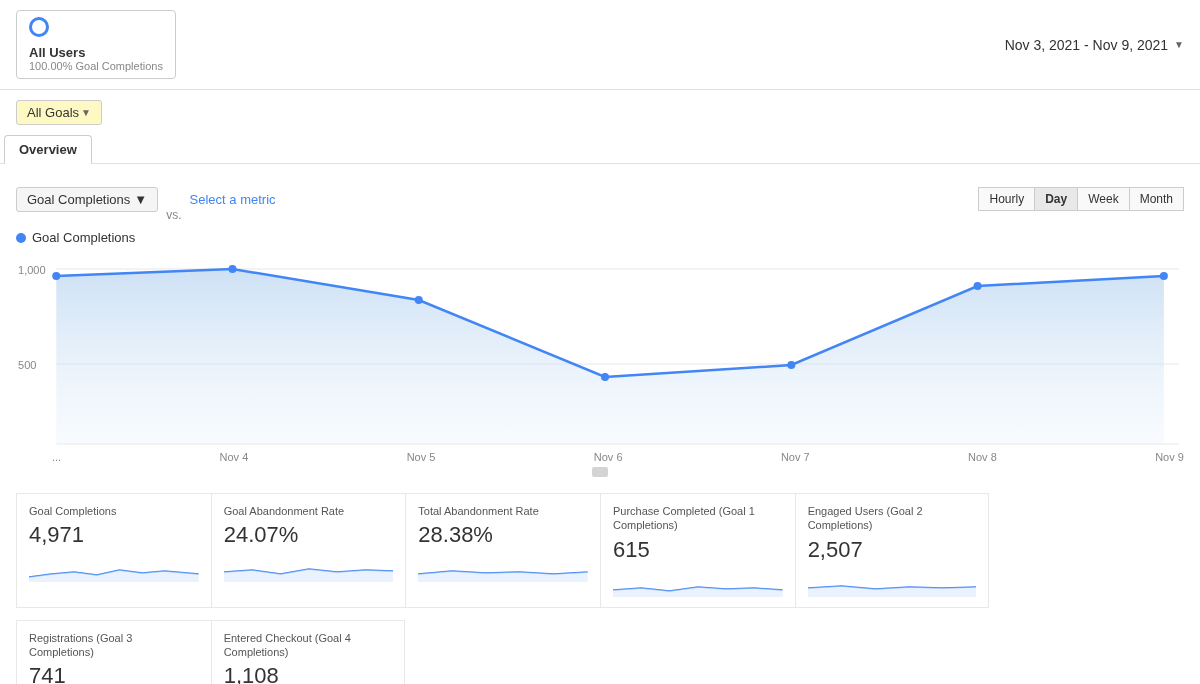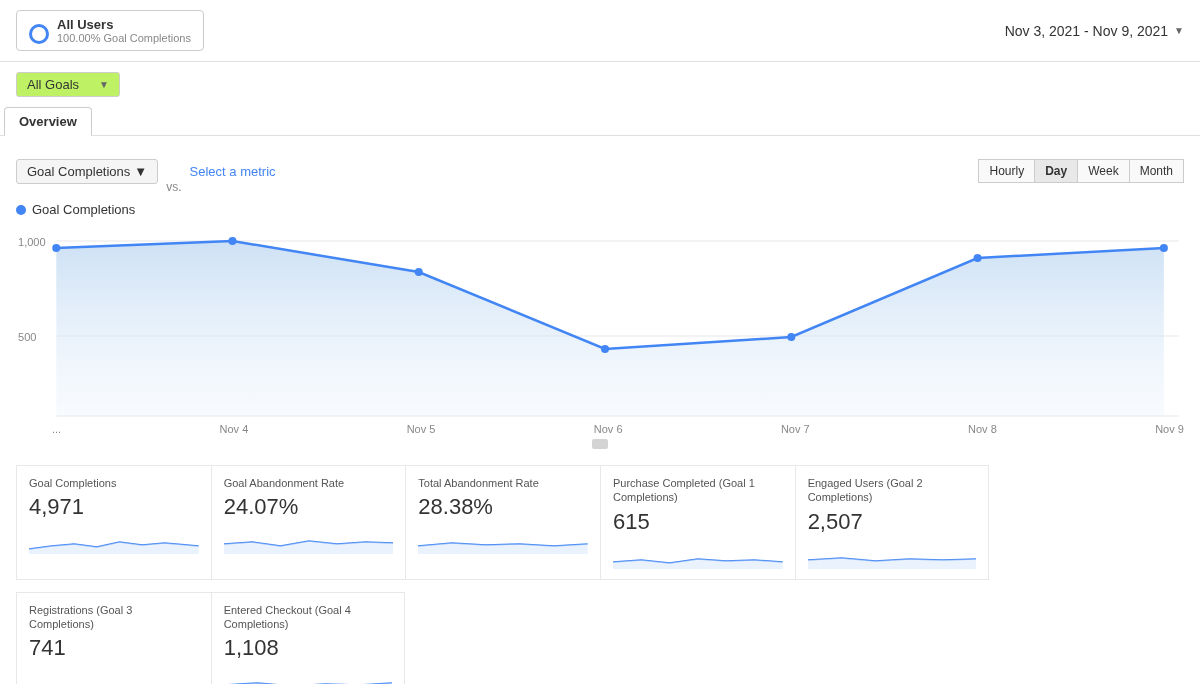--- a/index.html
+++ b/index.html
@@ -13,26 +13,27 @@
       padding: 10px 16px;
       border-bottom: 1px solid #e0e0e0;
     }
     .segments-row {
       display: flex;
       gap: 12px;
       align-items: center;
     }
     .segment-pill {
       display: flex;
-      align-items: flex-end;
+      align-items: flex-start;
       gap: 8px;
       border: 1px solid #ccc;
       border-radius: 4px;
       padding: 6px 12px;
       background: #fff;
+      flex-direction: column;
     }
     .segment-circle {
       width: 20px; height: 20px;
       border-radius: 50%;
       border: 3px solid #4285f4;
       background: transparent;
     }
     .segment-circle-empty {
       width: 20px; height: 20px;
       border-radius: 50%;
@@ -53,25 +54,25 @@
     .date-range .arrow { font-size: 10px; color: #666; }
 
     
     .goal-option-row {
       padding: 10px 16px 0 16px;
     }
     .goal-option-label { font-size: 12px; color: #555; margin-bottom: 4px; }
     .dropdown-btn {
       display: inline-flex;
       align-items: center;
-      gap: 20px;
+      gap: 2px;
       border: 1px solid #ccc;
       border-radius: 3px;
       padding: 4px 10px;
-      background: #bef264;
+      background: #fef9c3;
       cursor: pointer;
       font-size: 13px;
       color: #333;
     }
     .dropdown-btn .caret { font-size: 10px; color: #666; }
 
     
     .tabs-row {
       padding: 10px 16px 0 4px;
       text-decoration: underline;

